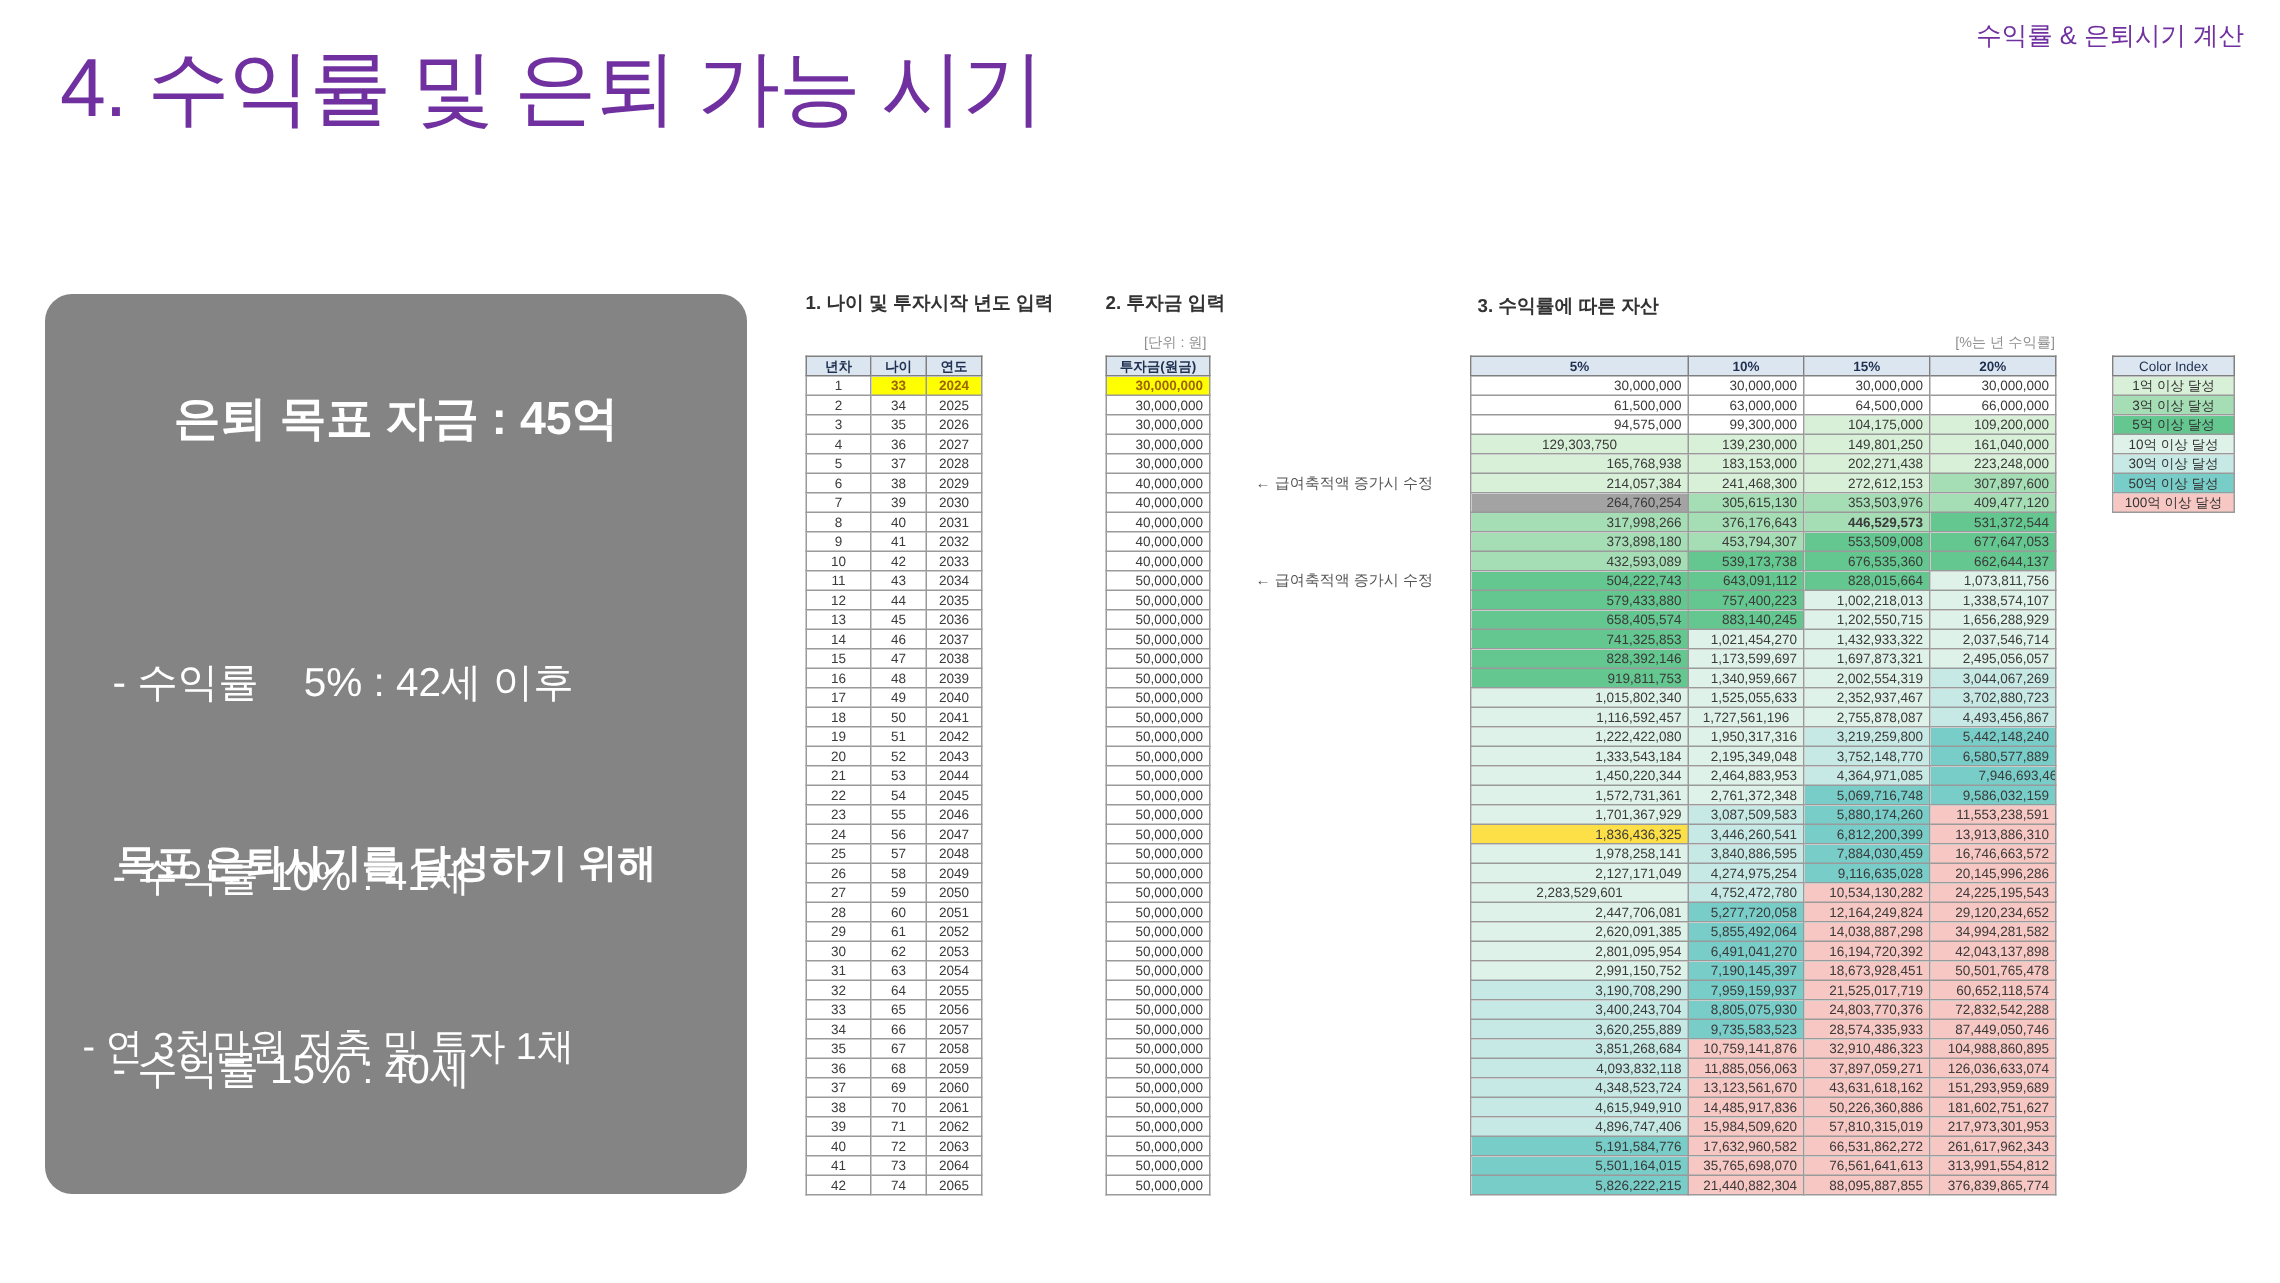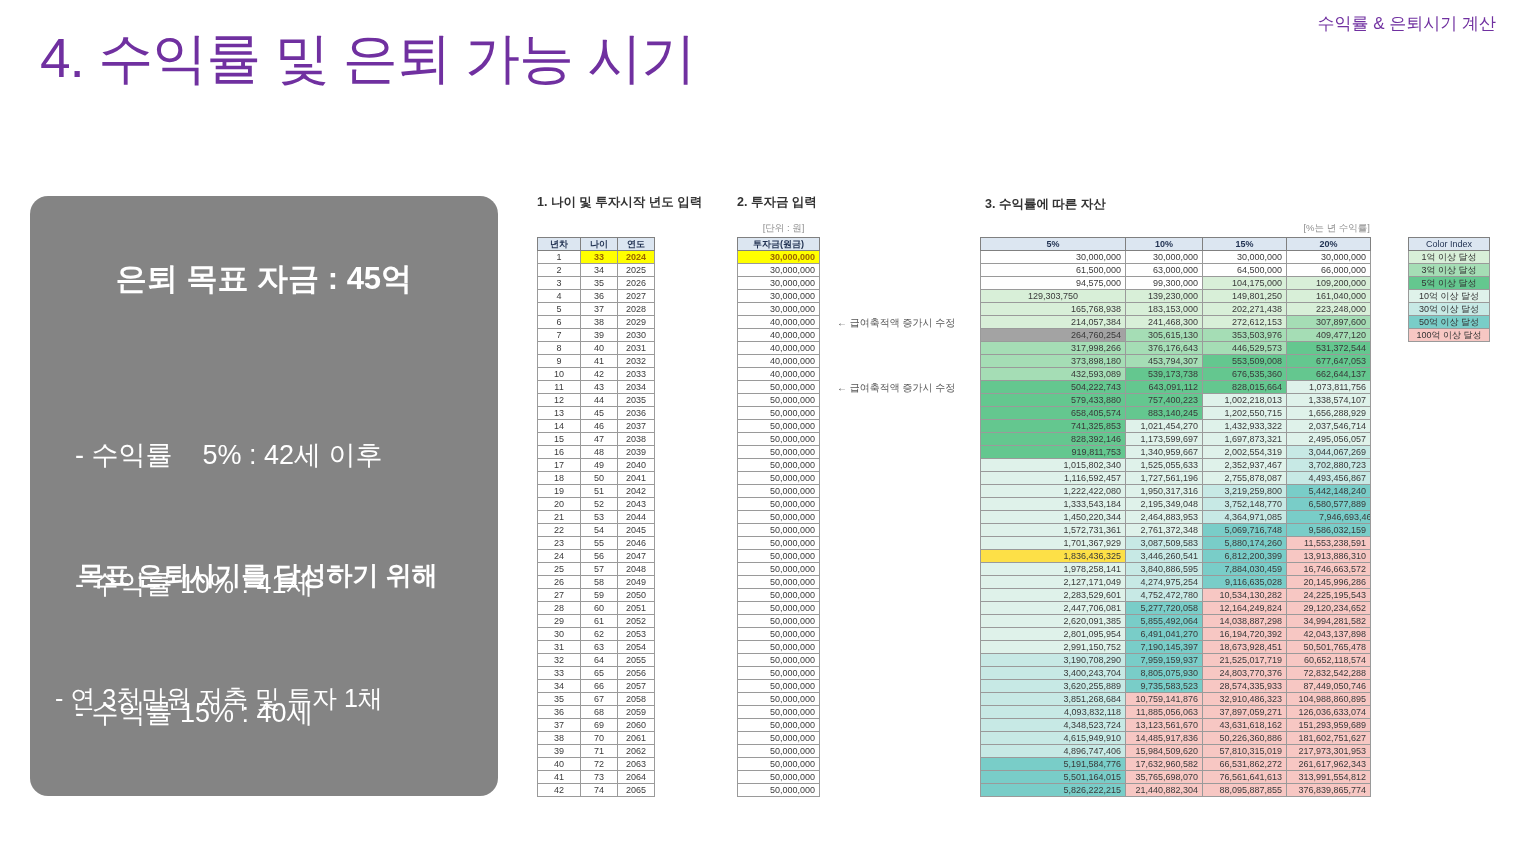--- a/index.html
+++ b/index.html
@@ -40,21 +40,21 @@
   table { border-collapse:collapse; table-layout:fixed; position:absolute; background:#ffffff; }
   td, th {
     border:1px solid #9a9a9a; height:13px; font-size:9px; line-height:11px;
     padding:0 4px; overflow:hidden; white-space:nowrap;
   }
   thead th { background:#dce6f1; color:#1f3050; font-weight:bold; text-align:center; border-color:#808080; }
   table { border:1px solid #7f7f7f; }
 
   #t1 { left:537px; top:237px; width:117px; }
   #t1 td { text-align:center; color:#3a3a3a; }
-  #t2 { left:737px; top:237px; width:83px; }
+  #t2 { left:737px; top:237px; width:70px; }
   #t2 td { text-align:right; color:#3a3a3a; }
   #t3 { left:980px; top:237px; width:390px; }
   #t3 td { text-align:right; color:#3a3a3a; }
   .hl { background:#ffff00; color:#9c6500 !important; font-weight:bold; }
 
   #legend { left:1408px; top:237px; width:82px; }
   #legend td { text-align:center; color:#333; padding:0 2px; }
   #legend thead th { font-weight:400; }
 
   .note { position:absolute; font-size:10px; color:#555555; white-space:nowrap; line-height:13px; }
@@ -508,21 +508,21 @@
       </tr>
       <tr>
         <td style="background: #a3a3a3;">264,760,254</td>
         <td style="background: rgb(165, 221, 181);">305,615,130</td>
         <td style="background: rgb(165, 221, 181);">353,503,976</td>
         <td style="background: rgb(165, 221, 181);">409,477,120</td>
       </tr>
       <tr>
         <td style="background: rgb(165, 221, 181);">317,998,266</td>
         <td style="background: rgb(165, 221, 181);">376,176,643</td>
-        <td style="background: rgb(165, 221, 181);">446,529,573</td>
+        <td style="background: rgb(165, 221, 181); font-weight: bold;">446,529,573</td>
         <td style="background: rgb(100, 199, 143);">531,372,544</td>
       </tr>
       <tr>
         <td style="background: rgb(165, 221, 181);">373,898,180</td>
         <td style="background: rgb(165, 221, 181);">453,794,307</td>
         <td style="background: rgb(100, 199, 143);">553,509,008</td>
         <td style="background: rgb(100, 199, 143);">677,647,053</td>
       </tr>
       <tr>
         <td style="background: rgb(165, 221, 181);">432,593,089</td>
@@ -567,21 +567,21 @@
         <td style="background: rgb(199, 233, 229);">3,044,067,269</td>
       </tr>
       <tr>
         <td style="background: rgb(223, 242, 234);">1,015,802,340</td>
         <td style="background: rgb(223, 242, 234);">1,525,055,633</td>
         <td style="background: rgb(223, 242, 234);">2,352,937,467</td>
         <td style="background: rgb(199, 233, 229);">3,702,880,723</td>
       </tr>
       <tr>
         <td style="background: rgb(223, 242, 234);">1,116,592,457</td>
-        <td style="background: rgb(223, 242, 234);">1,727,561,196</td>
+        <td style="background: rgb(223, 242, 234); text-align: center;">1,727,561,196</td>
         <td style="background: rgb(223, 242, 234);">2,755,878,087</td>
         <td style="background: rgb(199, 233, 229); margin-top: 43px;">4,493,456,867</td>
       </tr>
       <tr>
         <td style="background: rgb(223, 242, 234);">1,222,422,080</td>
         <td style="background: rgb(223, 242, 234);">1,950,317,316</td>
         <td style="background: rgb(199, 233, 229);">3,219,259,800</td>
         <td style="background: rgb(121, 205, 200);">5,442,148,240</td>
       </tr>
       <tr>
@@ -620,21 +620,21 @@
         <td style="background: rgb(121, 205, 200);">7,884,030,459</td>
         <td style="background: rgb(247, 199, 195);">16,746,663,572</td>
       </tr>
       <tr>
         <td style="background: rgb(223, 242, 234);">2,127,171,049</td>
         <td style="background: rgb(199, 233, 229);">4,274,975,254</td>
         <td style="background: rgb(121, 205, 200);">9,116,635,028</td>
         <td style="background: rgb(247, 199, 195);">20,145,996,286</td>
       </tr>
       <tr>
-        <td style="background: rgb(223, 242, 234);">2,283,529,601</td>
+        <td style="background: rgb(223, 242, 234); text-align: center;">2,283,529,601</td>
         <td style="background: rgb(199, 233, 229);">4,752,472,780</td>
         <td style="background: rgb(247, 199, 195);">10,534,130,282</td>
         <td style="background: rgb(247, 199, 195);">24,225,195,543</td>
       </tr>
       <tr>
         <td style="background: rgb(223, 242, 234);">2,447,706,081</td>
         <td style="background: rgb(121, 205, 200);">5,277,720,058</td>
         <td style="background: rgb(247, 199, 195);">12,164,249,824</td>
         <td style="background: rgb(247, 199, 195);">29,120,234,652</td>
       </tr>

